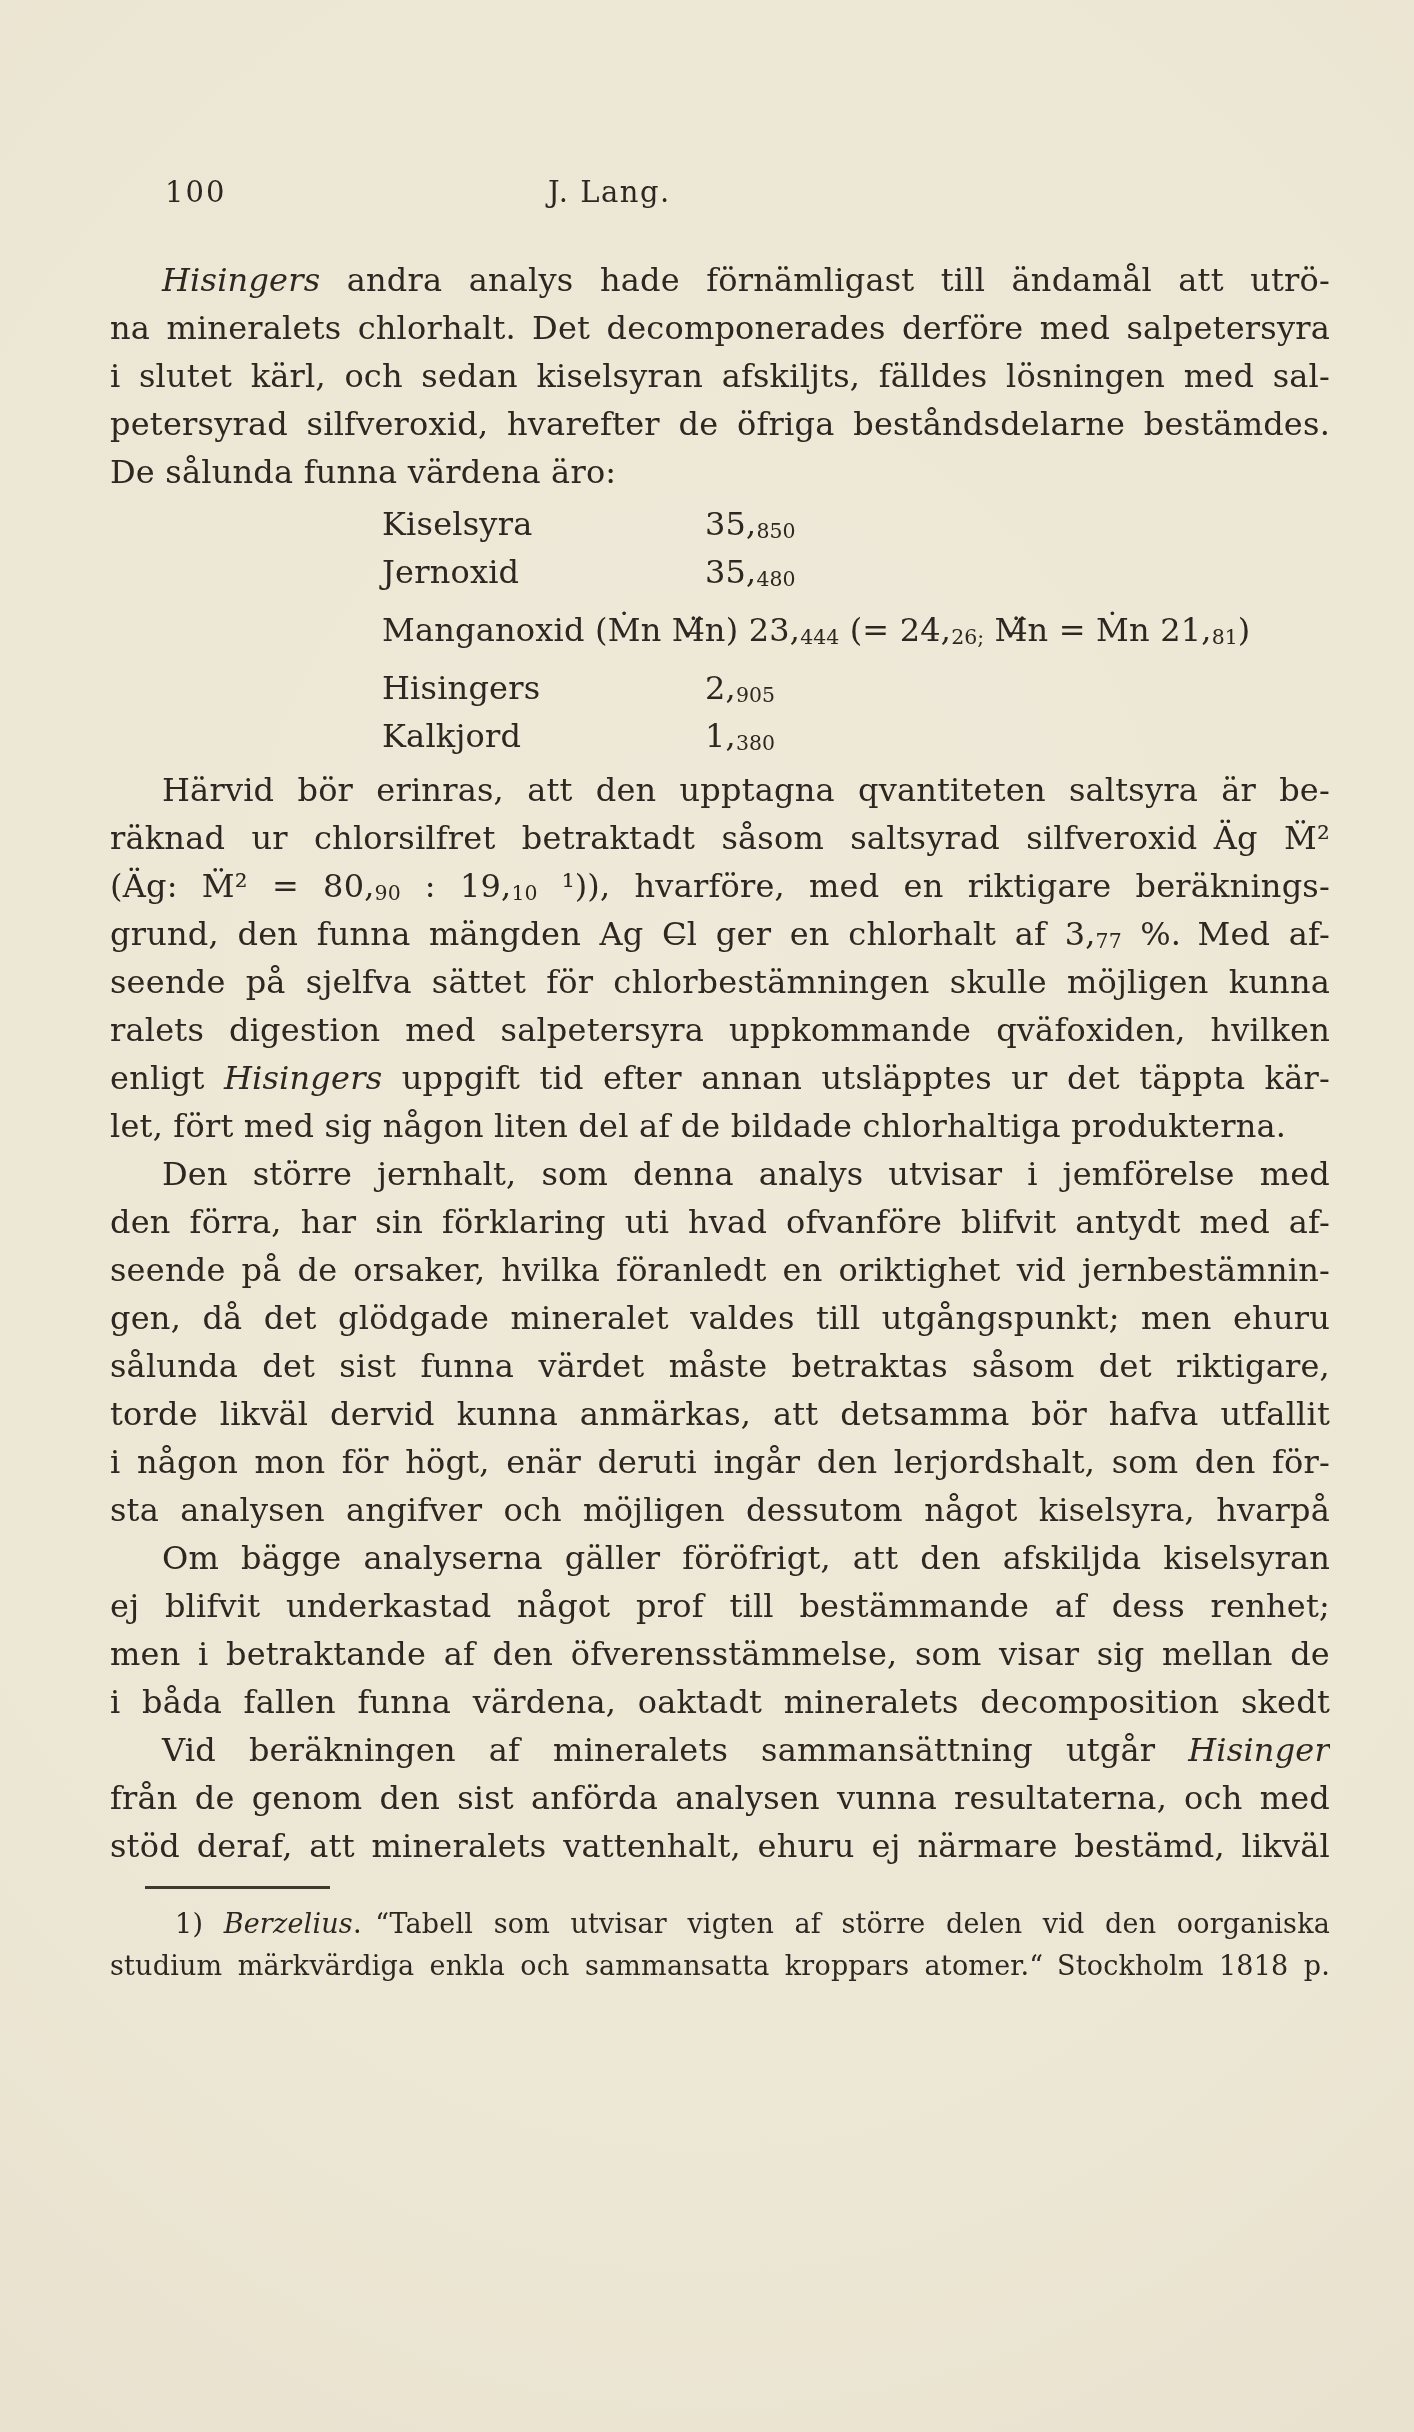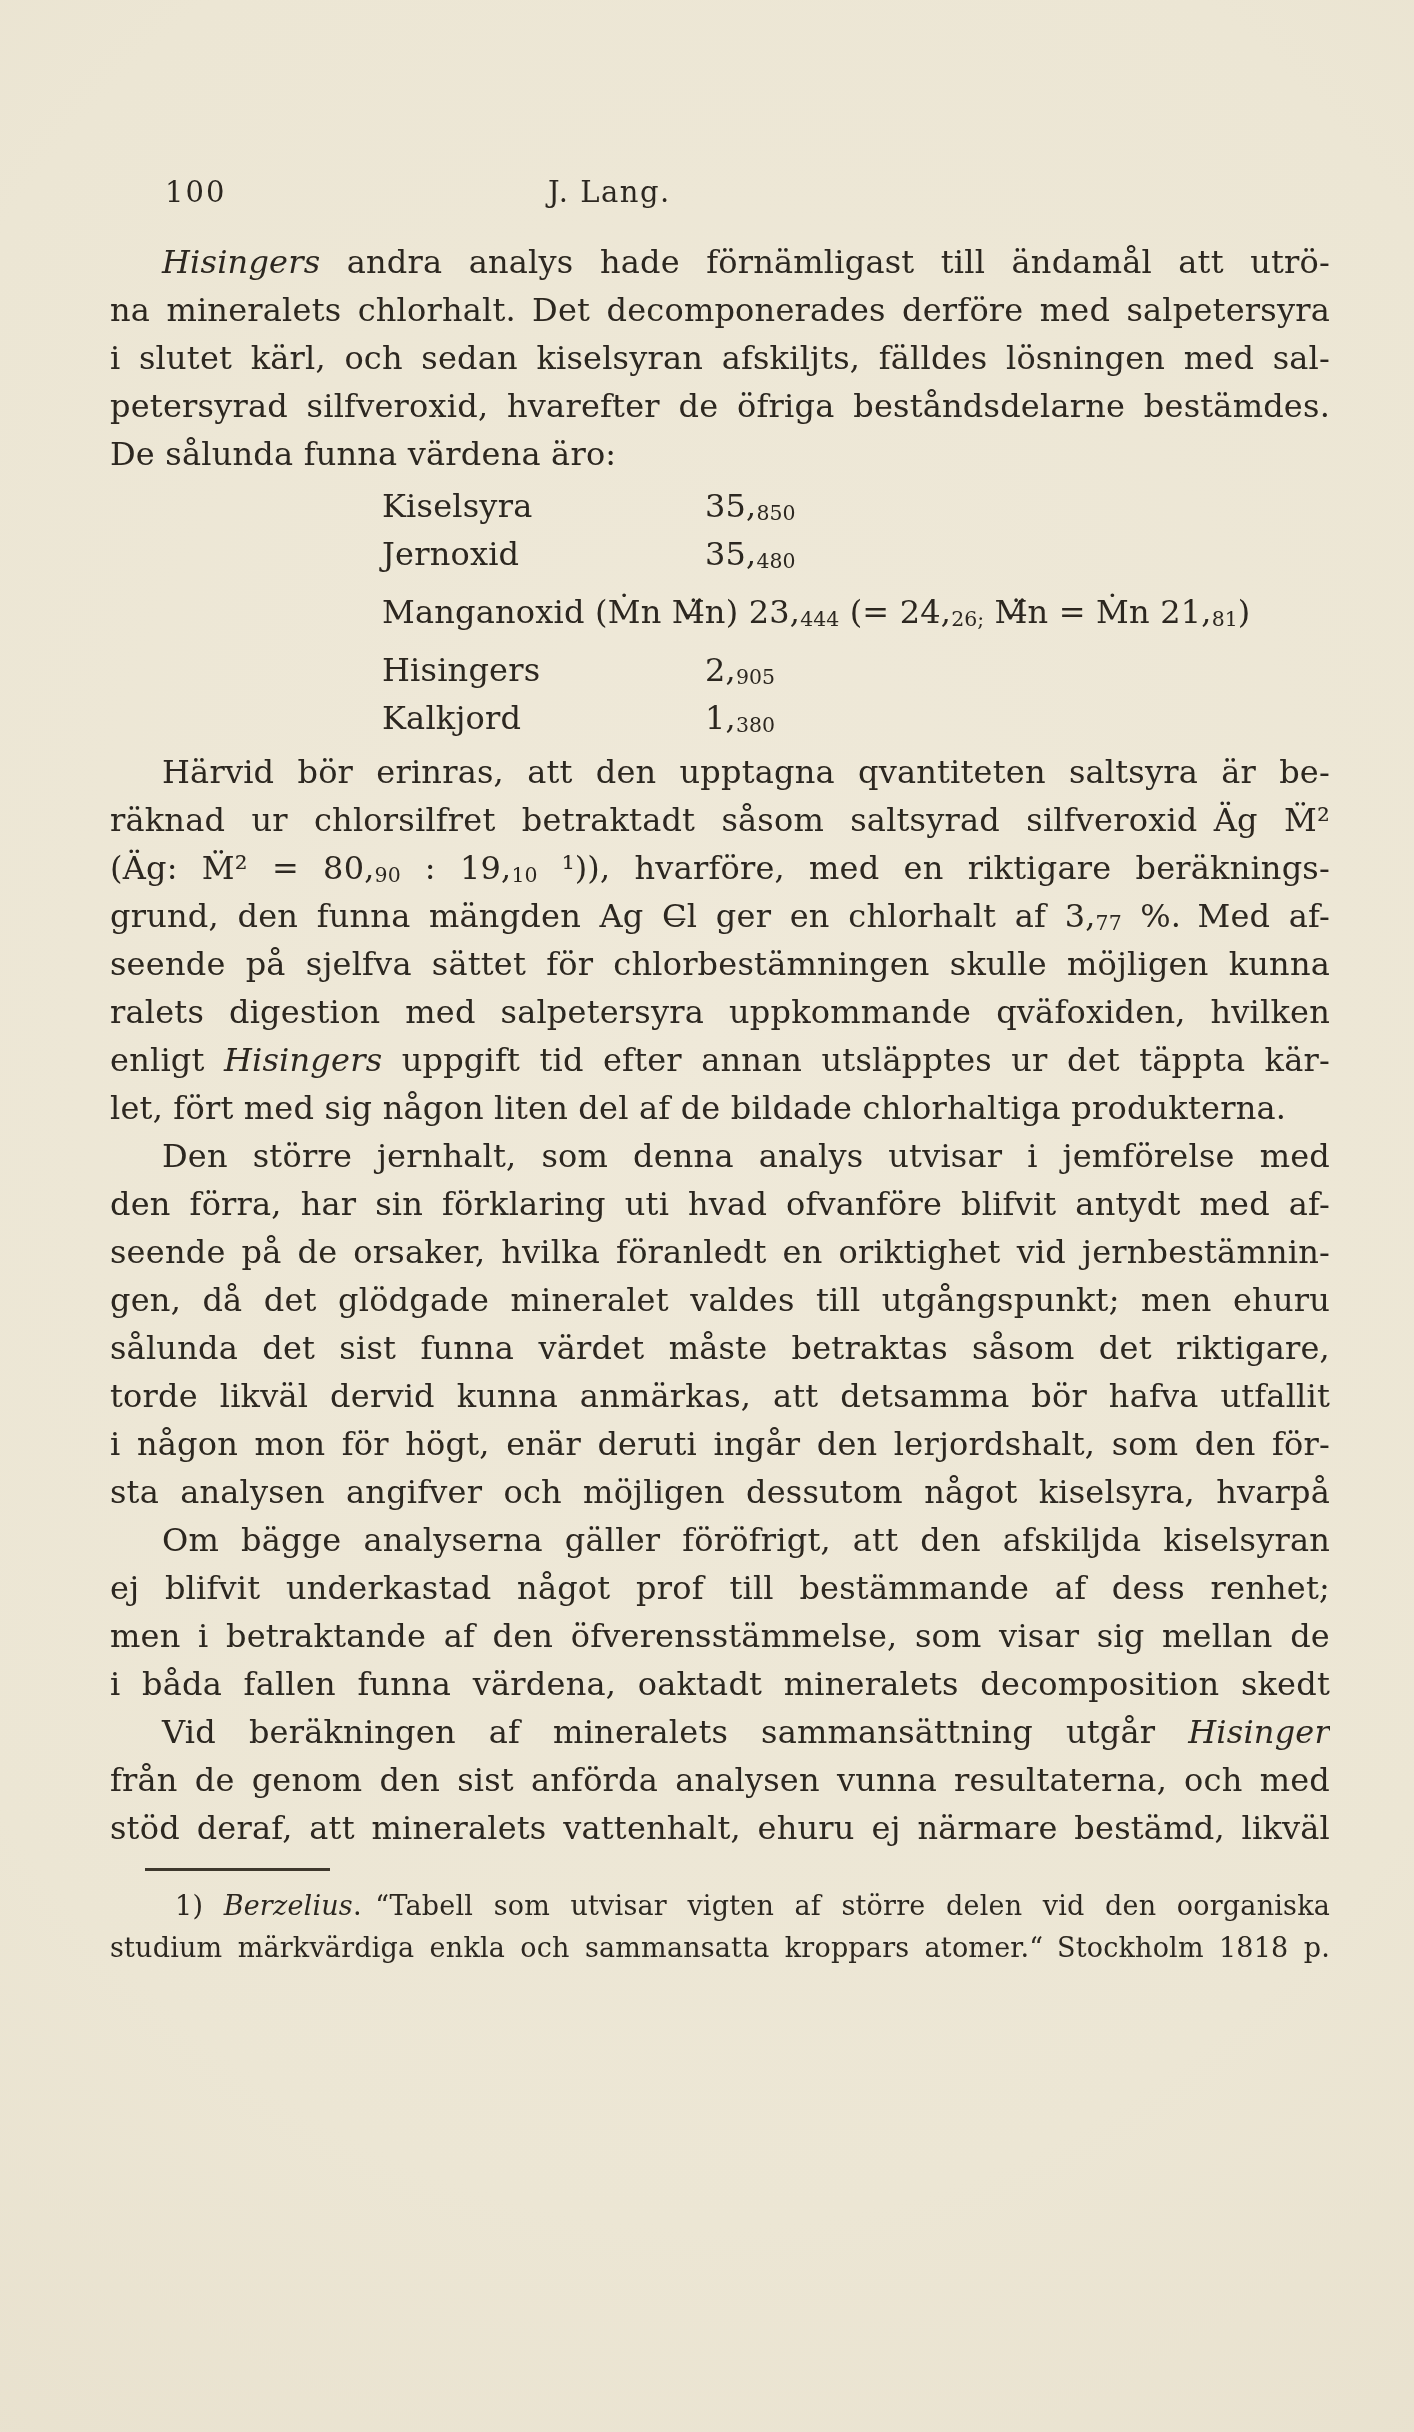--- a/index.html
+++ b/index.html
@@ -17,21 +17,21 @@
   }
 
   .content { position:absolute; left:110px; top:172px; width:1220px; }
 
   
   .running-head { position:relative; height:40px; font-size:29px; }
   .pgnum  { position:absolute; left:55px;  top:0; line-height:40px; letter-spacing:2px; }
   .rtitle { position:absolute; left:438px; top:0; line-height:40px; letter-spacing:1.5px; }
 
   
-  .bodytext { margin-top:26px; font-size:32px; letter-spacing:0.2px; }
+  .bodytext { margin-top:44px; font-size:32px; letter-spacing:0.2px; }
   .ln { height:48px; line-height:48px; text-align:justify; text-align-last:justify; overflow:hidden; white-space:normal; }
   .ln.last   { text-align-last:left; }
   .ln.indent { text-indent:52px; }
   i { font-style:italic; }
   small { font-size:64%; vertical-align:-3px; letter-spacing:0; }
 
   
   .vtable { margin:4px 0 6px 0; }
   .trow { position:relative; height:48px; line-height:48px; }
   .trow .lbl { position:absolute; left:272px; }

